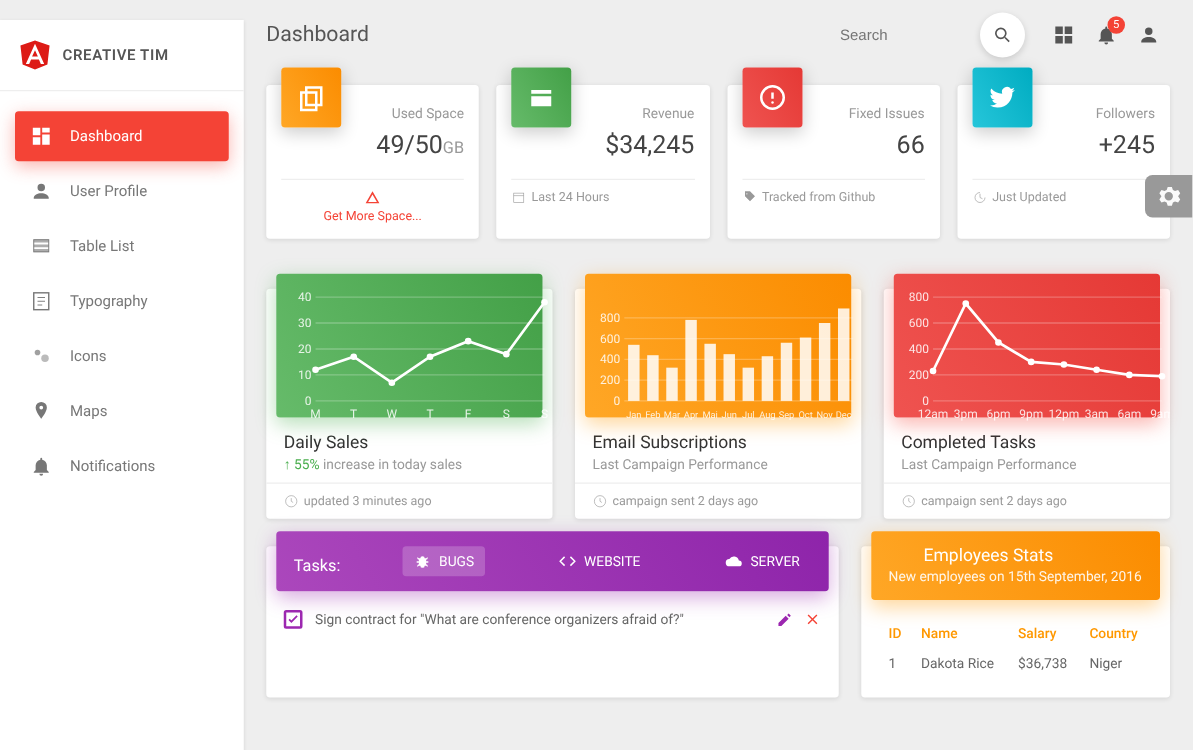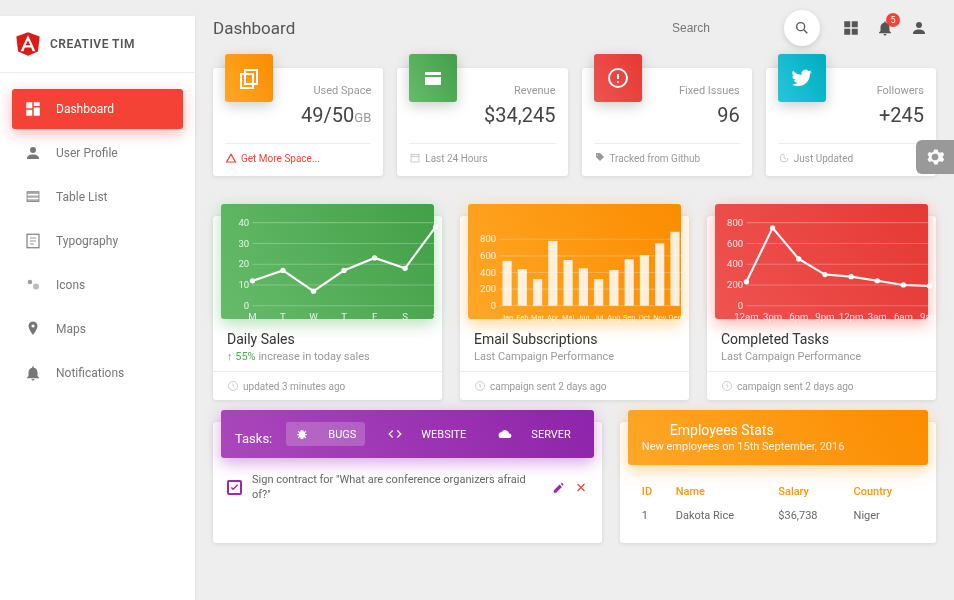--- a/index.html
+++ b/index.html
@@ -25,37 +25,37 @@
 .stat-icon { position: absolute; top: -14px; left: 12px; width: 48px; height: 48px; border-radius: 3px; display: flex; align-items: center; justify-content: center; box-shadow: 0 4px 14px rgba(0,0,0,0.2); }
 .stat-icon.orange { background: linear-gradient(60deg,#ffa726,#fb8c00); }
 .stat-icon.green { background: linear-gradient(60deg,#66bb6a,#43a047); }
 .stat-icon.red { background: linear-gradient(60deg,#ef5350,#e53935); }
 .stat-icon.cyan { background: linear-gradient(60deg,#26c6da,#00acc1); }
 .stat-icon svg { color: #fff; }
 .stat-label { text-align: right; font-size: 11px; color: #999; margin-top: 4px; }
 .stat-value { text-align: right; font-size: 20px; color: #444; margin-top: 6px; }
 .stat-unit { font-size: 13px; color: #999; }
 .stat-footer { border-top: 1px solid #eee; margin-top: 16px; padding-top: 8px; font-size: 10px; color: #999; display: flex; align-items: center; gap: 4px; }
-.stat-footer.warning { color: #f44336; }
+.stat-footer.warning { color: #f44336; flex-direction: column; }
 .charts-row { display: flex; gap: 18px; margin-bottom: 22px; }
 .chart-card { flex: 1; background: #fff; border-radius: 3px; box-shadow: 0 1px 4px rgba(0,0,0,0.1); }
 .chart-header { height: 115px; margin: -12px 8px 0; border-radius: 3px; position: relative; }
 .chart-header.green { background: linear-gradient(60deg,#66bb6a,#43a047); box-shadow: 0 5px 16px rgba(76,175,80,0.4); }
 .chart-header.orange { background: linear-gradient(60deg,#ffa726,#fb8c00); box-shadow: 0 5px 16px rgba(255,152,0,0.4); }
 .chart-header.red { background: linear-gradient(60deg,#ef5350,#e53935); box-shadow: 0 5px 16px rgba(244,67,54,0.4); }
 .chart-body { padding: 12px 14px 8px; }
 .chart-title { font-size: 14px; color: #333; margin-bottom: 3px; }
 .chart-sub { font-size: 11px; color: #999; }
 .chart-sub .up { color: #4caf50; }
 .chart-footer { border-top: 1px solid #eee; padding: 8px 14px; font-size: 10px; color: #999; display: flex; align-items: center; gap: 4px; }
 .bottom-row { display: flex; gap: 18px; }
 .tasks-card { flex: 1; background: #fff; border-radius: 3px; box-shadow: 0 1px 4px rgba(0,0,0,0.1); }
 .tasks-header { background: linear-gradient(60deg,#ab47bc,#8e24aa); box-shadow: 0 5px 16px rgba(156,39,176,0.4); margin: -12px 8px 0; border-radius: 3px; padding: 12px 14px; display: flex; align-items: flex-end; gap: 14px; }
 .tasks-header-label { color: #fff; font-size: 13px; }
-.task-tab { color: #fff; font-size: 11px; display: flex; align-items: center; gap: 19px; padding: 5px 9px; border-radius: 3px; cursor: pointer; }
+.task-tab { color: #fff; font-size: 11px; display: flex; align-items: center; gap: 6px; padding: 5px 9px; border-radius: 3px; cursor: pointer; margin-left: 36px; }
 .task-tab.active { background: rgba(255,255,255,0.2); }
 .tasks-body { padding: 14px; }
 .task-row { display: flex; align-items: center; gap: 10px; font-size: 11px; color: #666; }
 .task-check { width: 15px; height: 15px; border: 2px solid #9c27b0; border-radius: 2px; display: flex; align-items: center; justify-content: center; cursor: pointer; color: #9c27b0; }
 .task-text { flex: 1; line-height: 1.4; }
 .task-actions { display: flex; gap: 8px; }
 .emp-card { flex: 1; background: #fff; border-radius: 3px; box-shadow: 0 1px 4px rgba(0,0,0,0.1); }
 .emp-header { background: linear-gradient(60deg,#ffa726,#fb8c00); box-shadow: 0 5px 16px rgba(255,152,0,0.4); margin: -12px 8px 0; border-radius: 3px; padding: 12px 14px; color: #fff; }
 .emp-title { font-size: 14px; margin-bottom: 2px; padding-left: 28px; }
 .emp-sub { font-size: 11px; opacity: 0.9; }
@@ -211,21 +211,21 @@
       </div>
       <div class="stat-card">
         <div class="stat-icon red">
             <svg viewBox="0 0 24 24" style="width:24px">
               <circle cx="12" cy="12" r="9" fill="none" stroke="#fff" stroke-width="2"></circle>
               <line x1="12" y1="8" x2="12" y2="13" stroke="#fff" stroke-width="2"></line>
               <circle cx="12" cy="16" r="1" fill="#fff"></circle>
             </svg>
           </div>
         <div class="stat-label">Fixed Issues</div>
-        <div class="stat-value">96</div>
+        <div class="stat-value">66</div>
         <div class="stat-footer">
             <svg viewBox="0 0 24 24" style="width:12px">
               <path fill="currentColor" d="M20 10l-8-8H4v8l8 8 8-8zM7 7a1 1 0 110-2 1 1 0 010 2z"></path>
             </svg>
             <span>Tracked from Github</span>
           </div>
       </div>
       <div class="stat-card">
         <div class="stat-icon cyan">
             <svg viewBox="0 0 24 24" style="width:24px">

